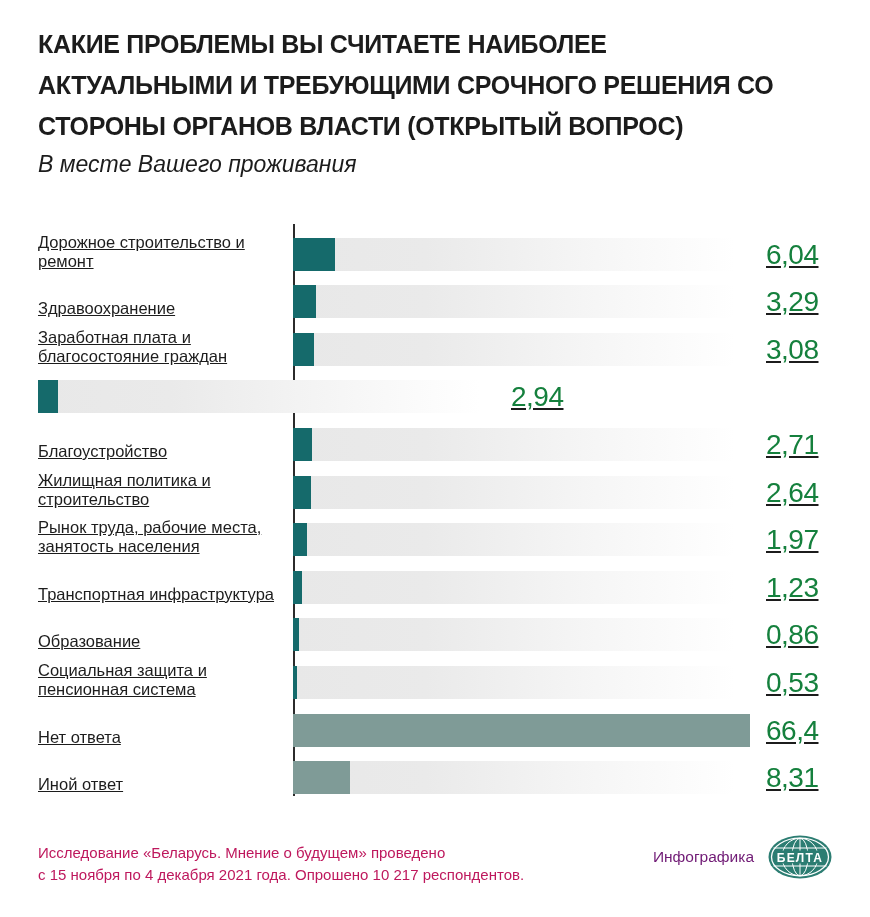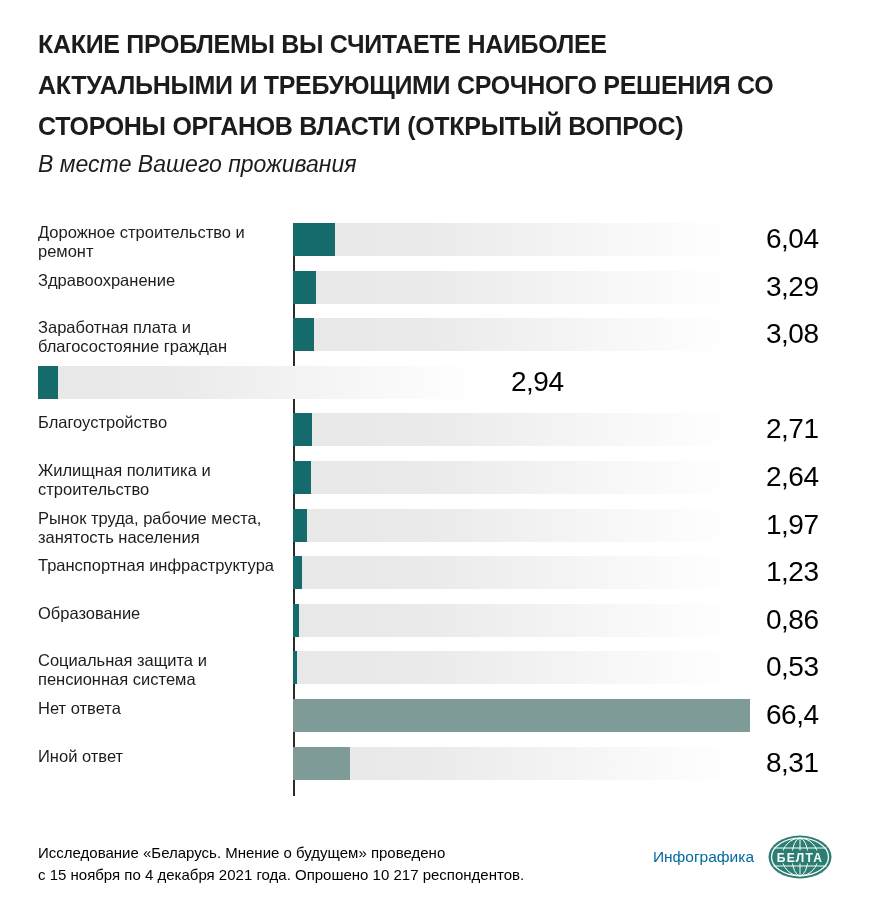--- a/index.html
+++ b/index.html
@@ -22,44 +22,44 @@
     margin-top: 3px; font-size: 23px; font-style: italic;
     color: #1c1c1c; line-height: 29px;
   }
 
   
   .chart { position: relative; margin: 44px 0 0 38px; }
   .axis-line {
     position: absolute; left: 255px; top: 1px;
     width: 2px; height: 572px; background: #2b2b2b;
   }
-  .row { display: flex; align-items: flex-start; height: 47.6px; }
+  .row { display: flex; align-items: flex-end; height: 47.6px; text-decoration: underline; }
   .row-label {
     width: 255px; padding-right: 12px;
     font-size: 16.5px; line-height: 19px; color: #1d1d1d;
   }
   .bar-area { position: relative; width: 458px; height: 33px; flex: none; }
   .bar-track {
     position: absolute; left: 0; top: 0; height: 100%; width: 442px;
     background: linear-gradient(90deg, #e8e8e8 0%, #eaeaea 30%, #f7f7f7 72%, #ffffff 100%);
   }
   .bar { position: absolute; left: 0; top: 0; height: 100%; }
   .row-value {
     padding-left: 15px; font-size: 28px; letter-spacing: -0.5px;
-    color: #000000; white-space: nowrap;
+    color: #15803d; white-space: nowrap;
   }
 
   
   .footer {
     display: flex; justify-content: space-between; align-items: flex-end;
     margin: 41px 38px 0 38px;
   }
-  .source-line { font-size: 15px; line-height: 21.5px; color: #000000; }
+  .source-line { font-size: 15px; line-height: 21.5px; color: #be185d; }
   .credit { display: flex; align-items: center; gap: 14px; padding-bottom: 6px; }
-  .credit-label { font-size: 15.5px; color: #0369a1; }
+  .credit-label { font-size: 15.5px; color: #701a75; }
   .logo-svg { display: block; }
 </style>
 </head>
 <body>
 
 <div class="page">
 
   <div class="header">
     <h1 style="margin:0; font-size:inherit; font-weight:inherit;">
       <div class="title-line">КАКИЕ ПРОБЛЕМЫ ВЫ СЧИТАЕТЕ НАИБОЛЕЕ</div>

